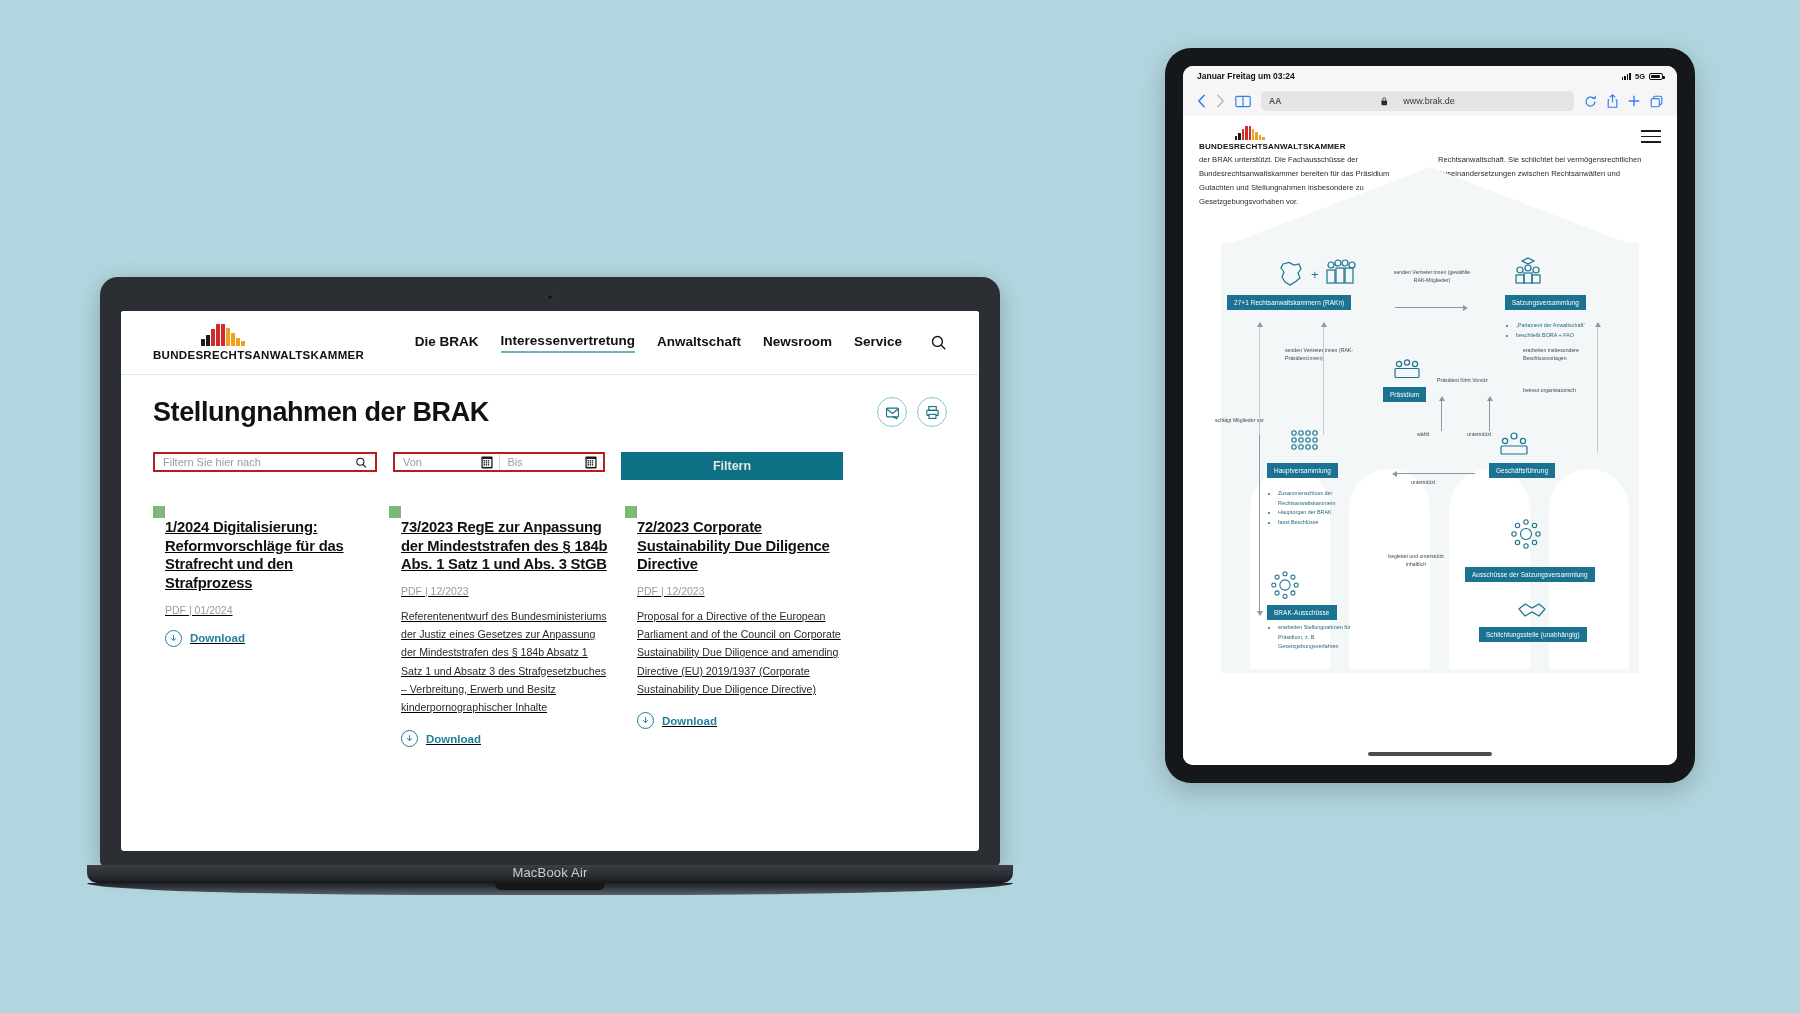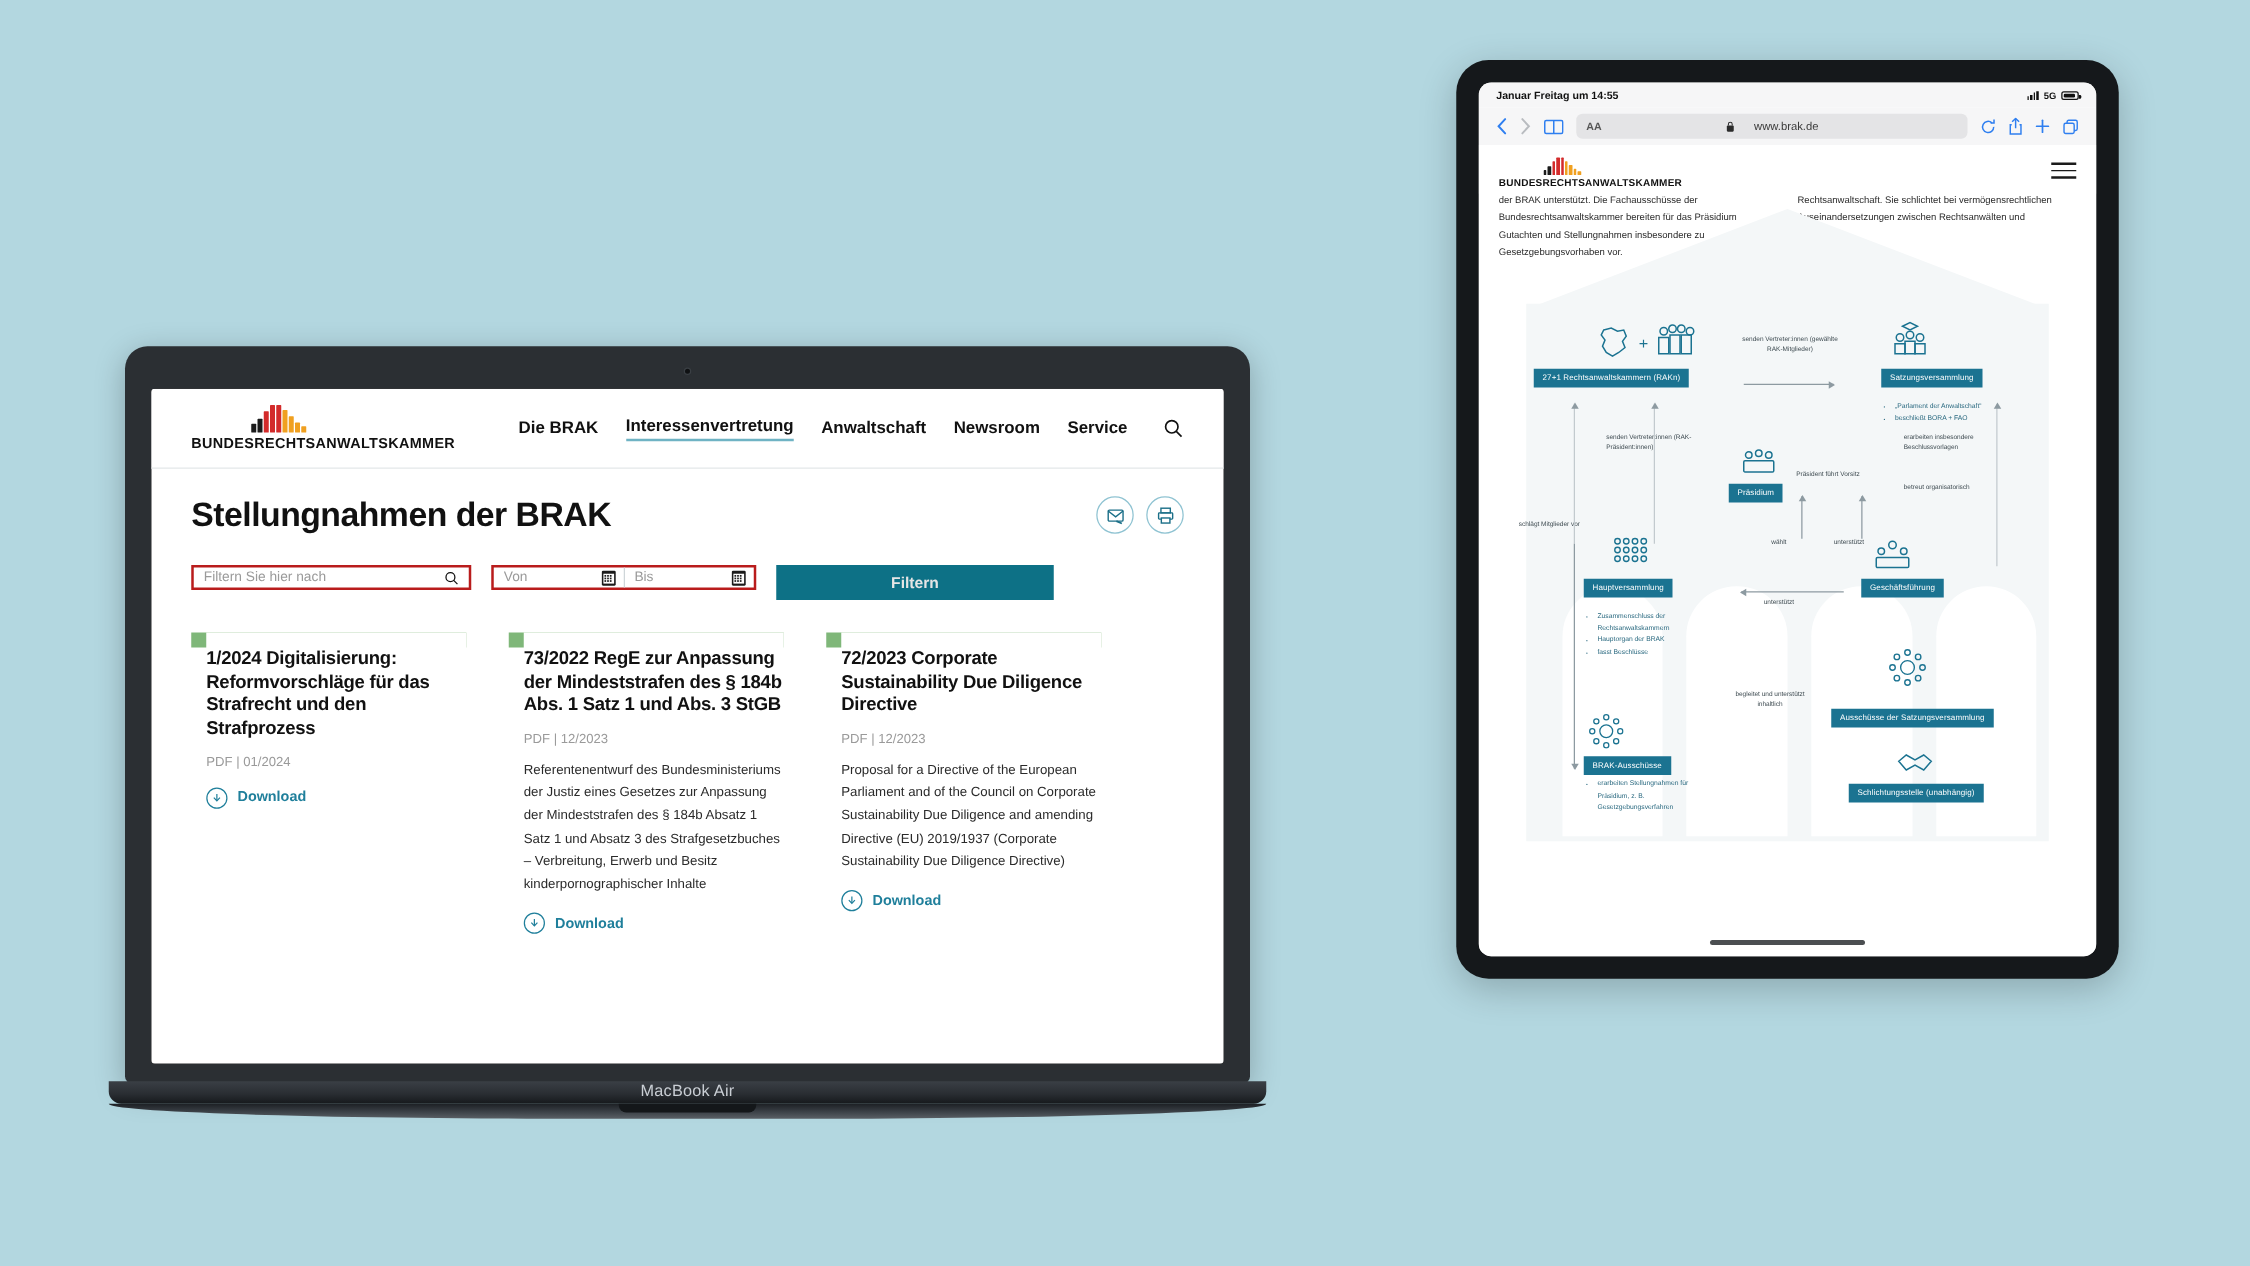--- a/index.html
+++ b/index.html
@@ -72,21 +72,21 @@
   .field.dates { width: 212px; padding: 0; }
   .field input { border: 0; outline: 0; font-family: inherit; font-size: 11px; color: #111; background: transparent; width:100%; }
   .field input::placeholder { color: #9a9a9a; }
   .date-half { display: flex; align-items: center; flex: 1; padding: 0 6px 0 8px; }
   .date-sep { width: 1px; height: 16px; background: #cfd6d9; }
   .cal-ico { width: 12px; height: 13px; flex: 0 0 auto; }
   .btn-filter { width: 222px; height: 28px; background: #0d7186; color: #e5e5e5;
                 font-size: 12.5px; font-weight: 700; display: flex; align-items: center;
                 justify-content: center; cursor: pointer; }
 
-  .cards { display: flex; gap: 34px; margin-top: 26px; }
+  .cards { display: flex; gap: 16px; margin-top: 26px; text-decoration: underline; }
   .card { width: 220px; position: relative; }
   .card-top { height: 12px; background: #7fb779; }
   .card-inner { background: #fff; margin: -12px 0 0 12px; padding: 12px 0 0 0; position: relative; }
   .card-title { font-size: 14.8px; font-weight: 800; line-height: 1.26; color: #111; letter-spacing: -.2px;}
   .card-meta { margin-top: 11px; font-size: 10.5px; color: #9a9a9a; }
   .card-desc { margin-top: 10px; font-size: 10.6px; line-height: 1.72; color: #2a2a2a; }
   .dl { margin-top: 14px; display: flex; align-items: center; gap: 8px; cursor: pointer; }
   .dl-circ { width: 17px; height: 17px; border-radius: 50%; border: 1.3px solid #1f7f9b;
              display: flex; align-items: center; justify-content: center; }
   .dl-label { font-size: 11.5px; font-weight: 700; color: #1f7f9b; }
@@ -277,21 +277,21 @@
                     </svg>
                   </span>
                   <span class="dl-label">Download</span>
                 </div>
               </div>
             </div>
 
             <div class="card">
               <div class="card-top"></div>
               <div class="card-inner">
-                <div class="card-title">73/2022 RegE zur Anpassung der Mindeststrafen des § 184b Abs. 1 Satz 1 und Abs. 3 StGB</div>
+                <div class="card-title">73/2023 RegE zur Anpassung der Mindeststrafen des § 184b Abs. 1 Satz 1 und Abs. 3 StGB</div>
                 <div class="card-meta">PDF | 12/2023</div>
                 <div class="card-desc">Referentenentwurf des Bundesministeriums der Justiz eines Gesetzes zur Anpassung der Mindeststrafen des § 184b Absatz 1 Satz 1 und Absatz 3 des Strafgesetzbuches – Verbreitung, Erwerb und Besitz kinderpornographischer Inhalte</div>
                 <div class="dl">
                   <span class="dl-circ">
                     <svg width="9" height="9" viewBox="0 0 24 24" fill="none" stroke="#1f7f9b" stroke-width="2.6">
                       <line x1="12" y1="3" x2="12" y2="17"></line>
                         <polyline points="5.5,11 12,18 18.5,11"></polyline>
                     </svg>
                   </span>
                   <span class="dl-label">Download</span>
@@ -326,21 +326,21 @@
   <div class="lap-base-label">MacBook Air</div>
   <div class="lap-foot"></div>
   <div class="lap-notch"></div>
 </div>
 
 <div id="tablet">
   <div class="tab-body">
     <div class="tab-screen">
 
       <div class="ios-status">
-        <span>Januar Freitag um 14:55</span>
+        <span>Januar Freitag um 03:24</span>
         <span class="right">
           <span class="sig-bars">
             <i style="height:2.5px"></i>
               <i style="height:4px"></i>
               <i style="height:5.5px"></i>
               <i style="height:7px"></i>
           </span>
           <span style="font-size:7.5px">5G</span>
           <span class="batt">
               <i></i>

